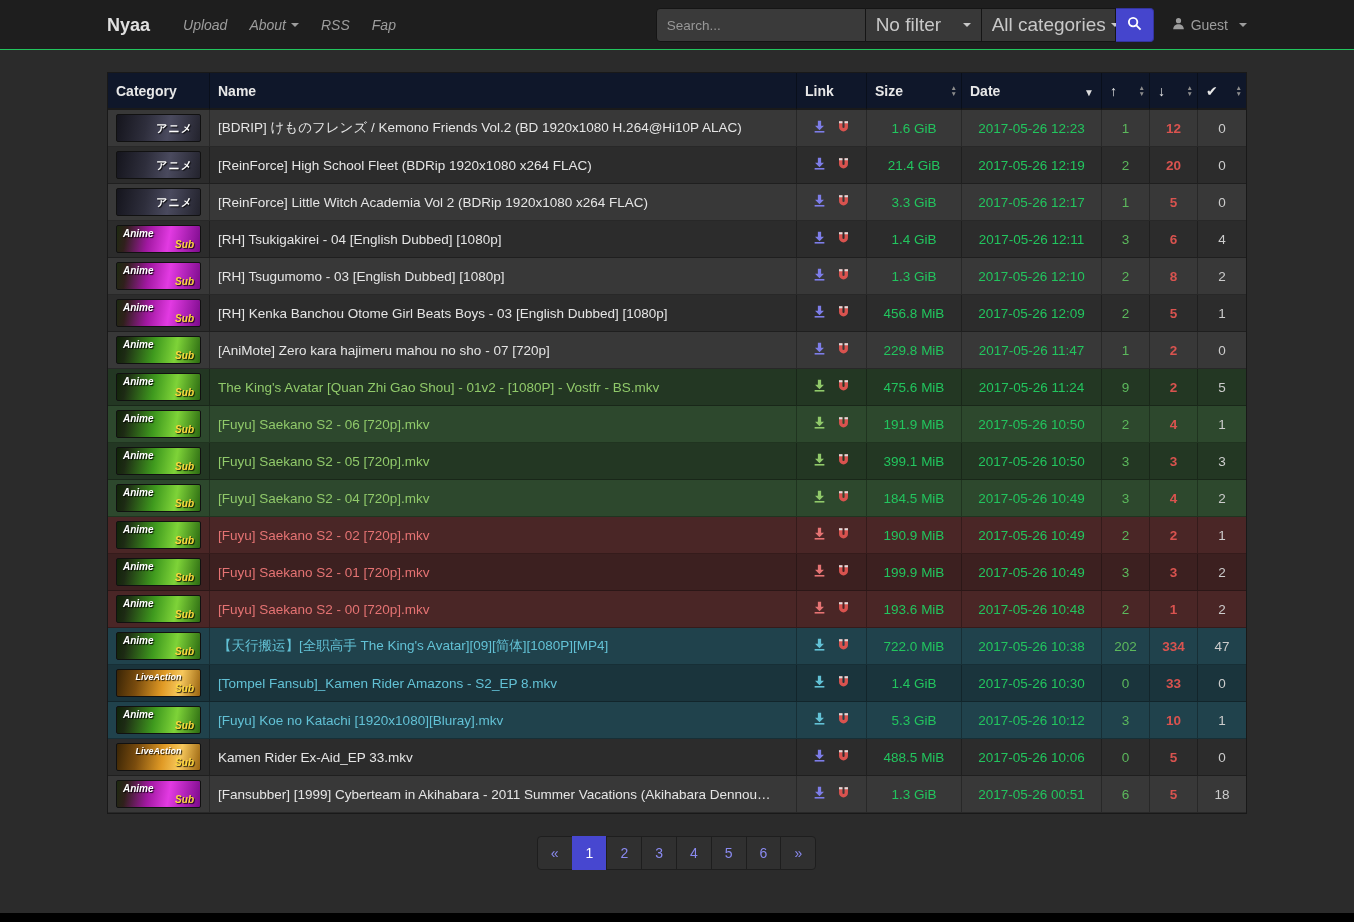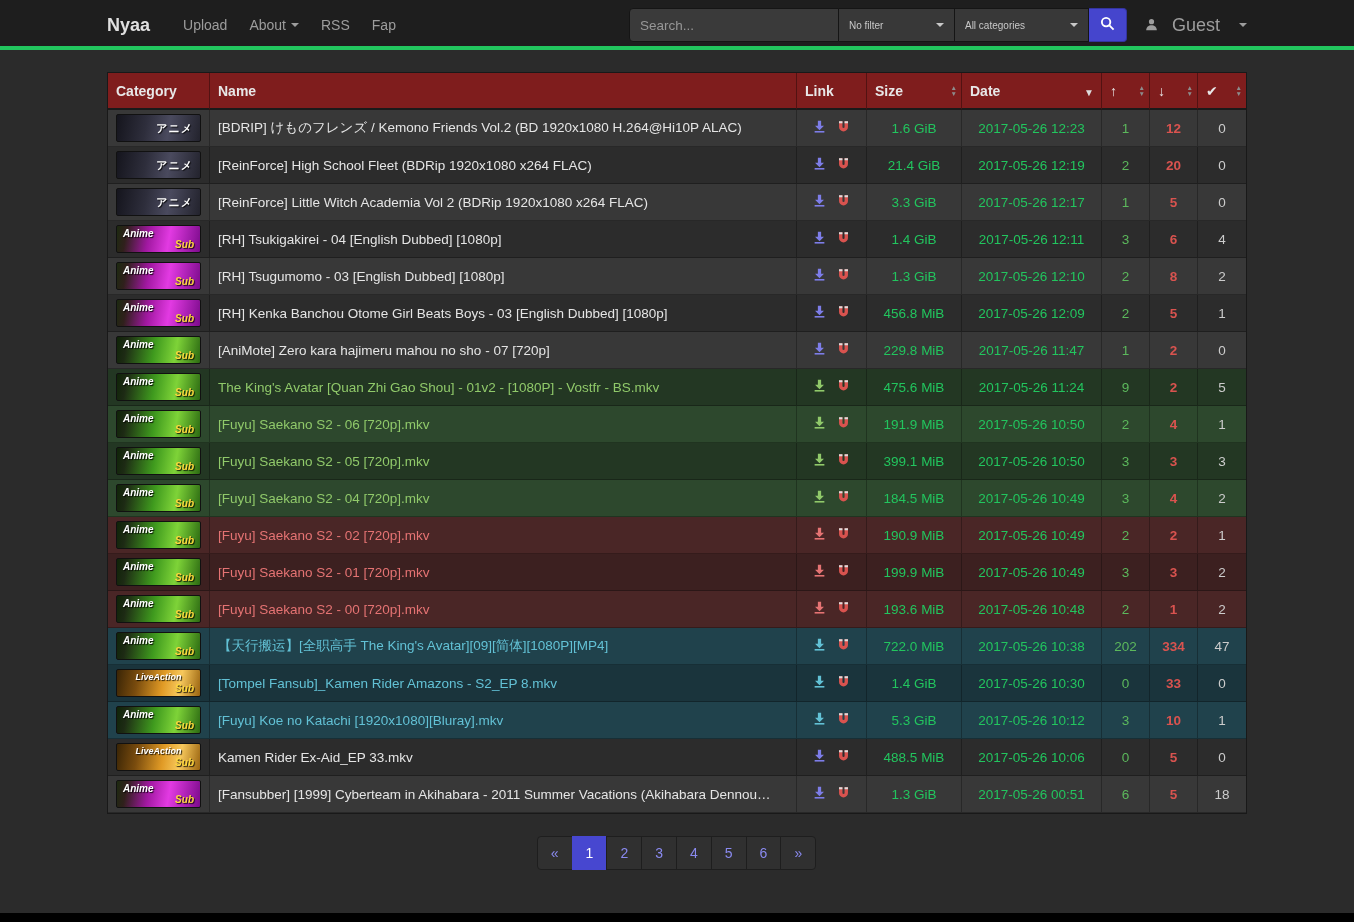--- a/index.html
+++ b/index.html
@@ -10,39 +10,39 @@
     color: #cccccc;
     min-height: 922px;
     position: relative;
     overflow-x: hidden;
   }
 
   
   .navbar {
     height: 50px;
     background: #1e1e1e;
-    border-bottom: 4px solid #22c55e;
+    border-bottom: 1px solid #22c55e;
     width: 100%;
   }
   .nav-inner {
     width: 1140px;
     margin: 0 auto;
     height: 50px;
     display: flex;
     align-items: center;
   }
   .brand {
     color: #e0e0e0;
     font-size: 18px;
     font-weight: bold;
     text-decoration: none;
     padding-right: 22px;
     cursor: pointer;
   }
-  .nav-links { list-style: none; display: flex; height: 50px; }
+  .nav-links { list-style: none; display: flex; height: 50px; font-style: italic; }
   .nav-links li {
     display: flex; align-items: center;
     padding: 0 11px;
     color: #9d9d9d;
     font-size: 14px;
     cursor: pointer;
   }
   .caret {
     display: inline-block; width: 0; height: 0;
     border-left: 4px solid transparent;
@@ -62,54 +62,54 @@
     outline: none;
   }
   .search-group input::placeholder { color: #979797; }
   .select-btn {
     height: 34px;
     background: #383838;
     border: 1px solid #151515;
     border-left: none;
     display: flex; align-items: center; justify-content: space-between;
     color: #c8c8c8;
-    font-size: 10px;
+    font-size: 19px;
     padding: 0 10px;
     cursor: pointer;
     white-space: nowrap;
   }
   .select-filter { width: 116px; }
   .select-category { width: 134px; }
   .search-btn {
     width: 38px; height: 34px;
     background: #4545cd;
     border: 1px solid #34349f;
     border-left: none;
     border-radius: 0 4px 4px 0;
     display: flex; align-items: center; justify-content: center;
     cursor: pointer;
   }
   .user-menu {
     margin-left: 18px;
     display: flex; align-items: center;
-    color: #9d9d9d; font-size: 18px;
-    cursor: pointer; gap: 14px;
+    color: #9d9d9d; font-size: 14px;
+    cursor: pointer; gap: 6px;
   }
 
   
   .main-wrap { width: 1140px; margin: 22px auto 0; }
   table.torrents {
     width: 100%;
     border-collapse: separate;
     border-spacing: 0;
     border: 1px solid #191919;
     font-size: 13.5px;
   }
   table.torrents th {
-    background: #7f1d1d;
+    background: #0f172a;
     color: #e8e8e8;
     font-weight: bold;
     font-size: 14px;
     height: 37px;
     border-bottom: 2px solid #1a1a1a;
     border-right: 1px solid rgba(0,0,0,0.35);
     position: relative;
     padding: 0 8px;
     text-align: left;
     white-space: nowrap;

